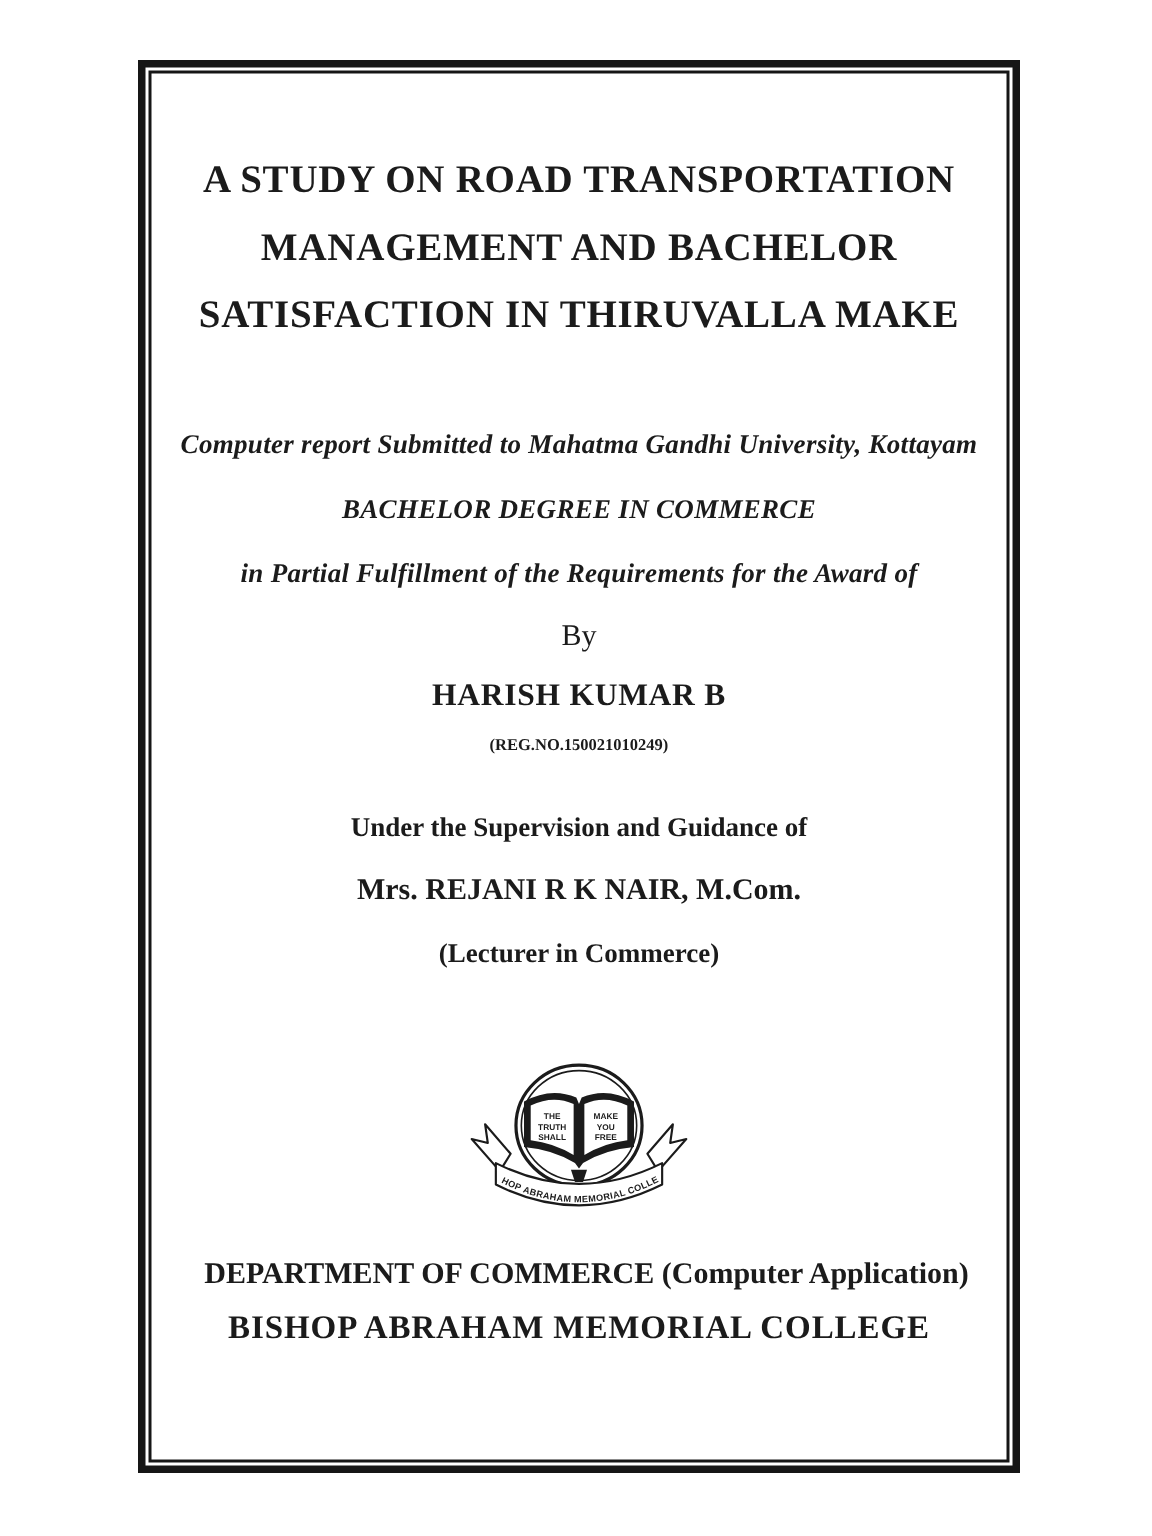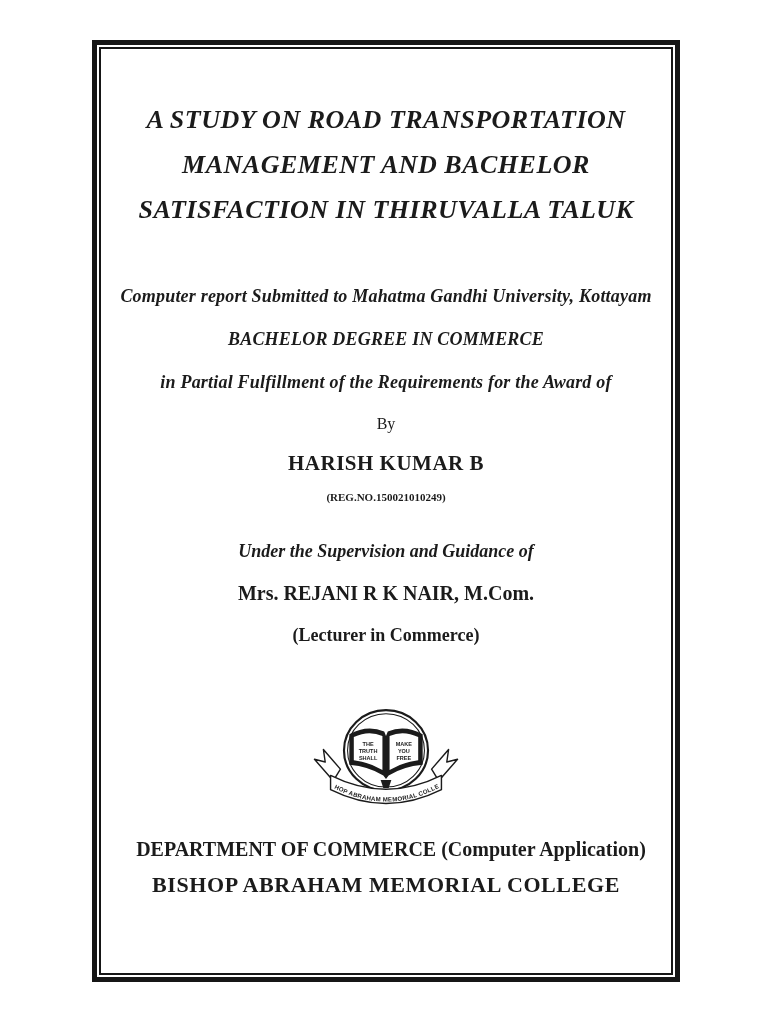--- a/index.html
+++ b/index.html
@@ -33,34 +33,33 @@
     border: 2px solid #161616;
     text-align: center;
     overflow: hidden;
   }
   .title {
     margin-top: 48px;
     font-size: 26px;
     font-weight: bold;
     line-height: 45px;
     letter-spacing: 0.5px;
-    font-style: italic;
   }
   .title .line { display: block; }
   .submission {
     margin-top: 43px;
     font-size: 18px;
     font-weight: bold;
     font-style: italic;
     line-height: 43px;
     letter-spacing: 0.2px;
   }
   .submission .line { display: block; }
   .by-label {
-    font-size: 16px;
+    font-size: 20px;
     line-height: 40px;
     font-weight: normal;
   }
   .author-name {
     font-size: 21px;
     font-weight: bold;
     line-height: 38px;
     letter-spacing: 0.5px;
   }
   .reg-no {
@@ -69,21 +68,20 @@
     line-height: 30px;
   }
   .supervision {
     margin-top: 18px;
     line-height: 42px;
   }
   .supervision .heading {
     display: block;
     font-size: 18px;
     font-weight: bold;
-    font-style: italic;
   }
   .supervision .name {
     display: block;
     font-size: 20px;
     font-weight: bold;
   }
   .supervision .role {
     display: block;
     font-size: 18px;
     font-weight: bold;
@@ -129,21 +127,21 @@
 </head>
 <body>
 
 <div class="page">
   <div class="frame-outer">
     <div class="frame-inner">
 
       <h1 class="title">
         <span class="line">A STUDY ON ROAD TRANSPORTATION</span>
         <span class="line">MANAGEMENT AND BACHELOR</span>
-        <span class="line">SATISFACTION IN THIRUVALLA TALUK</span>
+        <span class="line">SATISFACTION IN THIRUVALLA MAKE</span>
       </h1>
 
       <div class="submission">
         <span class="line">Computer report Submitted to Mahatma Gandhi University, Kottayam</span>
         <span class="line">BACHELOR DEGREE IN COMMERCE</span>
         <span class="line">in Partial Fulfillment of the Requirements for the Award of</span>
       </div>
 
       <div class="by-label">By</div>
       <div class="author-name">HARISH KUMAR B</div>

